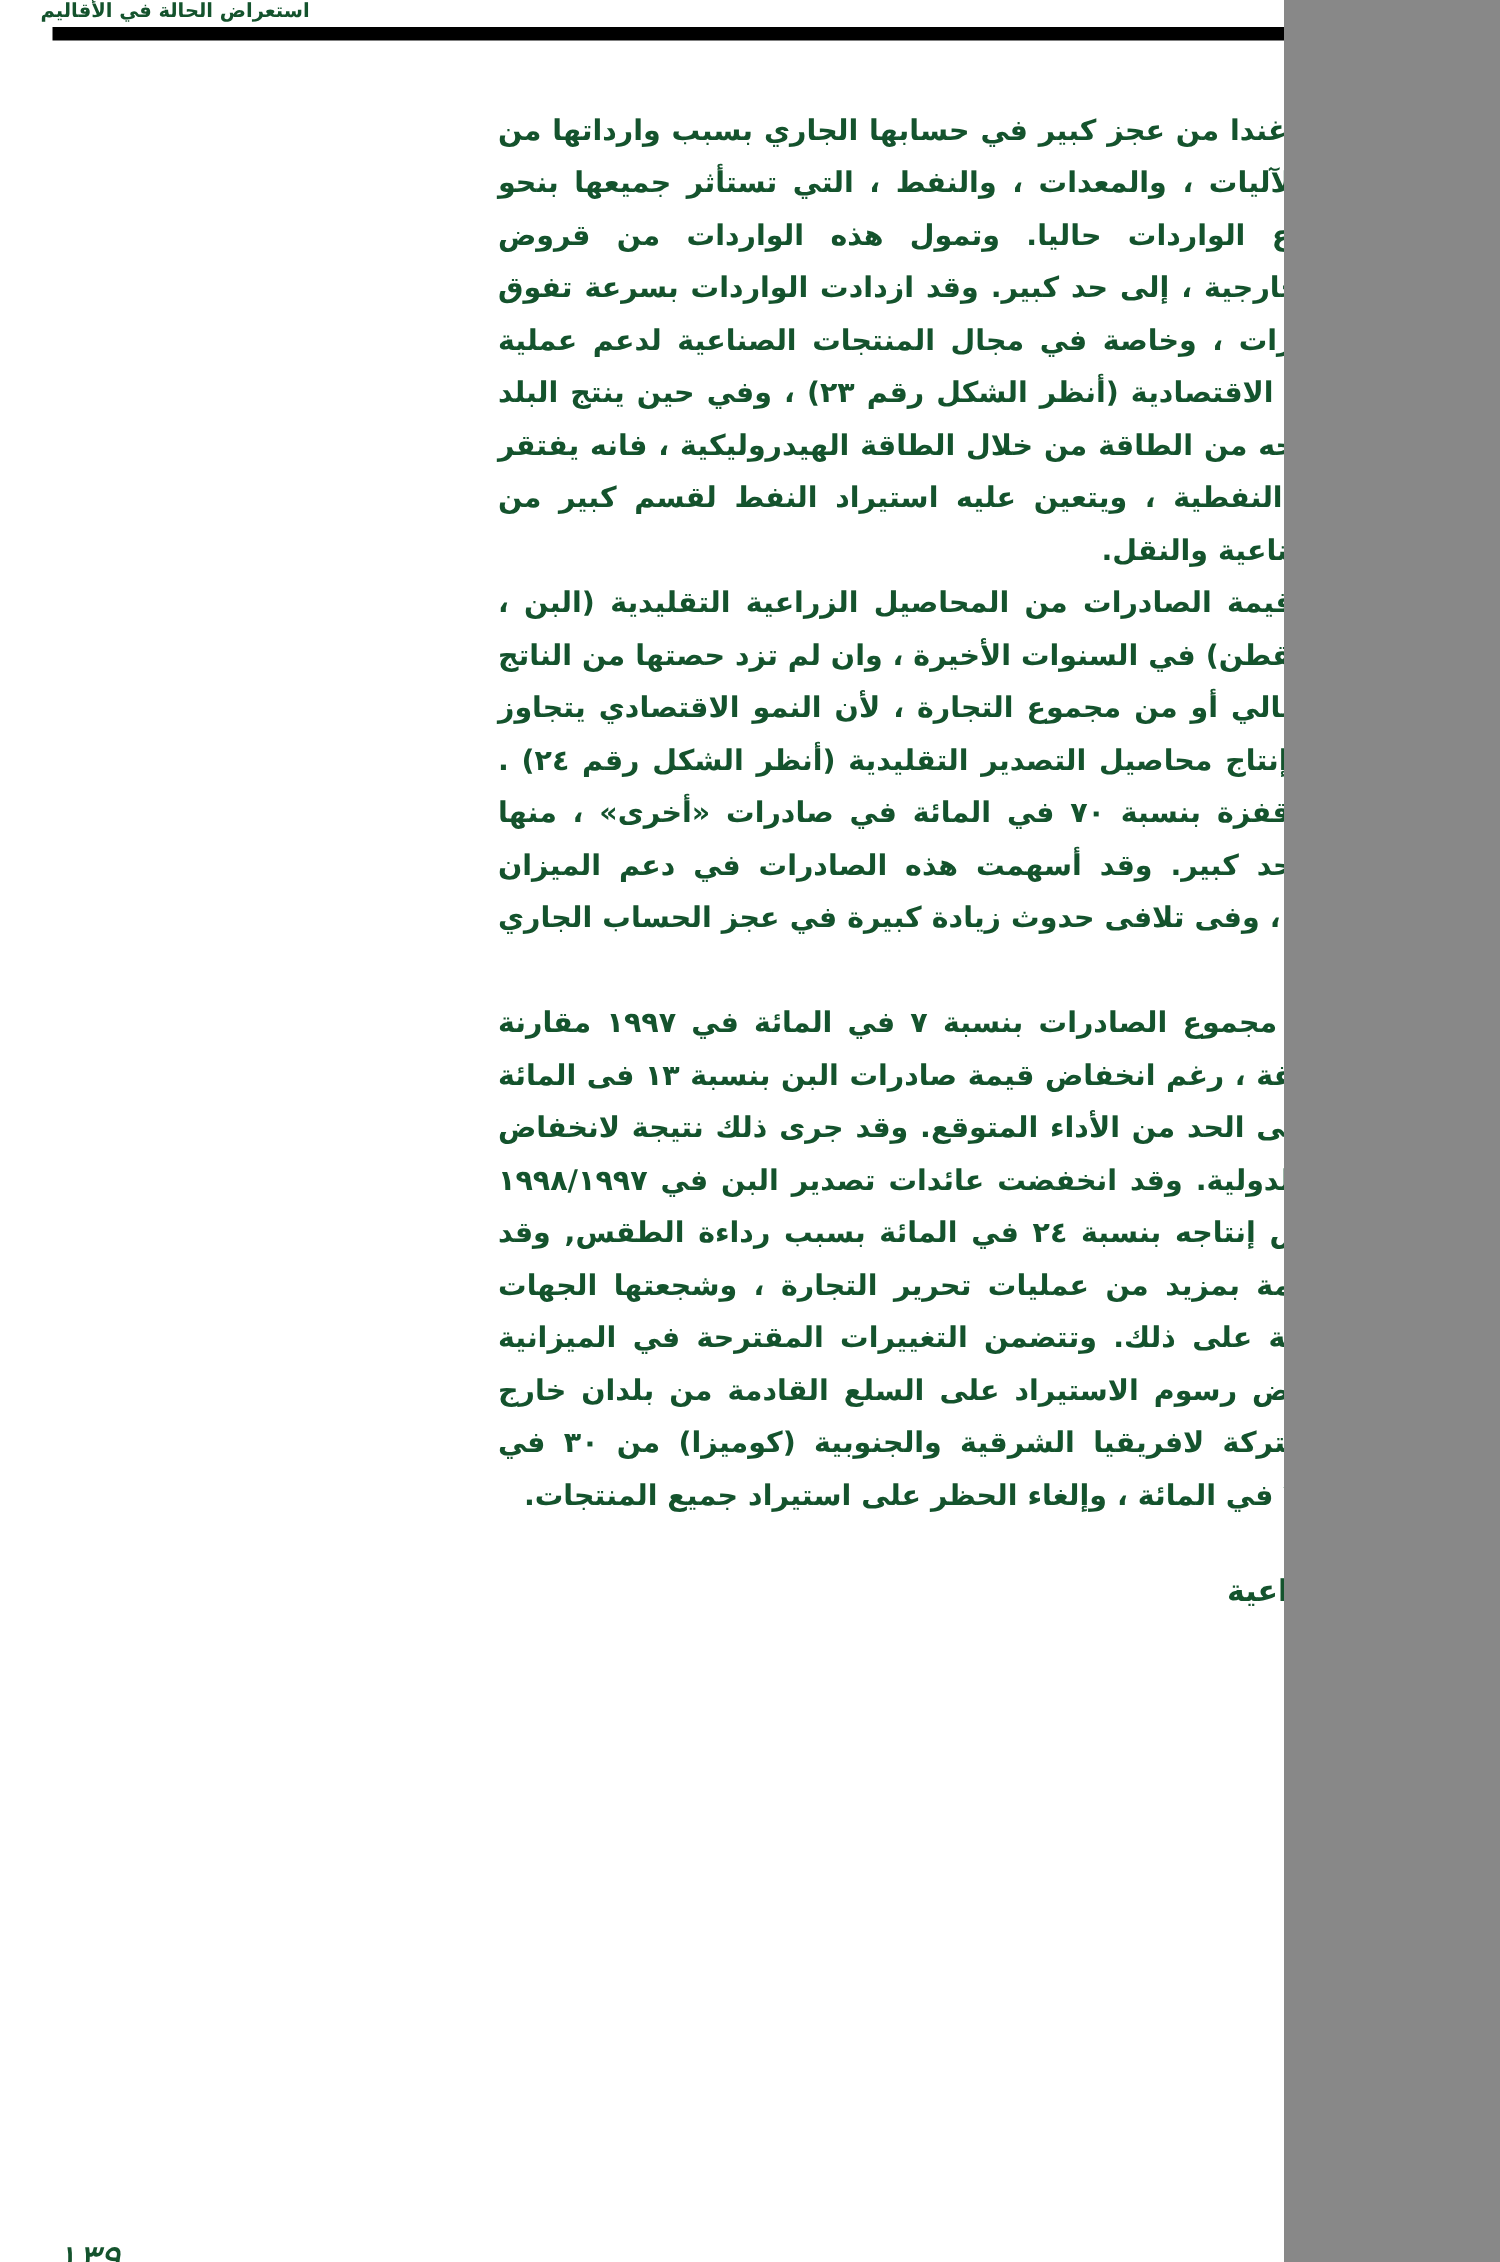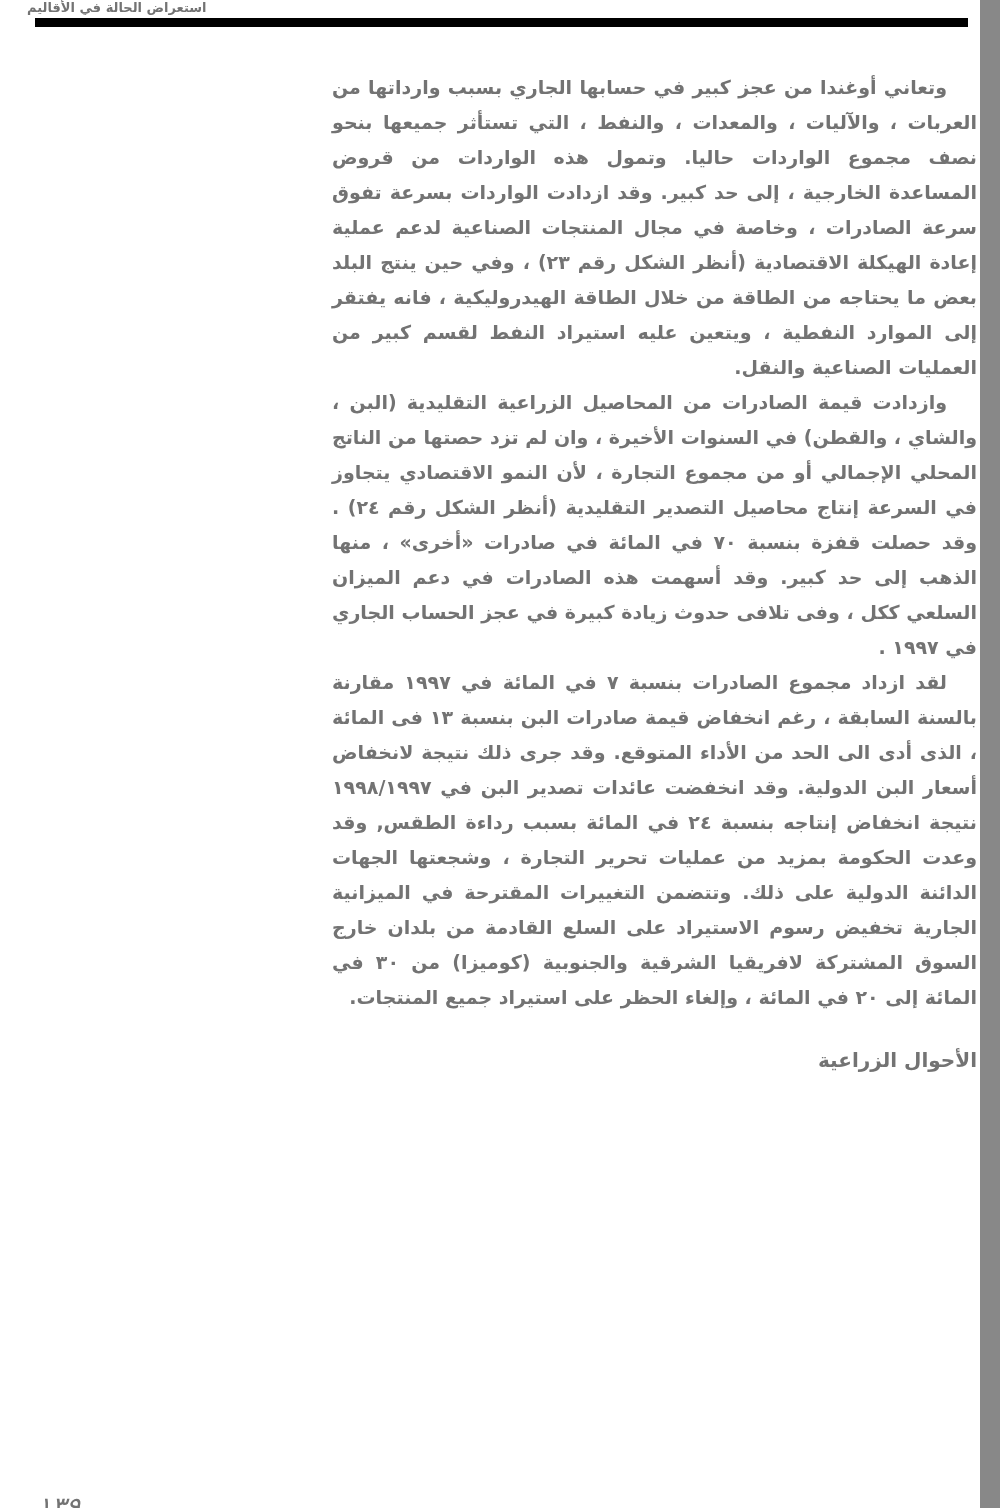--- a/index.html
+++ b/index.html
@@ -1,21 +1,21 @@
 <!DOCTYPE html>
 <html lang="ar"><head>
 <meta charset="utf-8">
 <style>
   html,body{margin:0;padding:0;background:#888;}
   .page{
     position:relative;
-    width:980px;height:1508px;
+    width:856px;height:1508px;
     background:#ffffff;
     font-family:"DejaVu Sans",sans-serif;
-    color:#737373;
+    color:#14532d;
     overflow:hidden;
   }
   .running-title{
     position:absolute;
     top:0px;left:27px;
     font-size:13px;
     font-weight:bold;
     direction:rtl;
     white-space:nowrap;
   }

